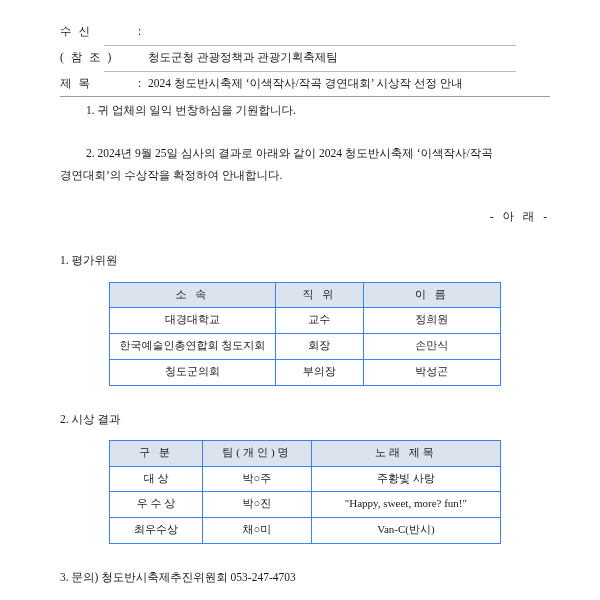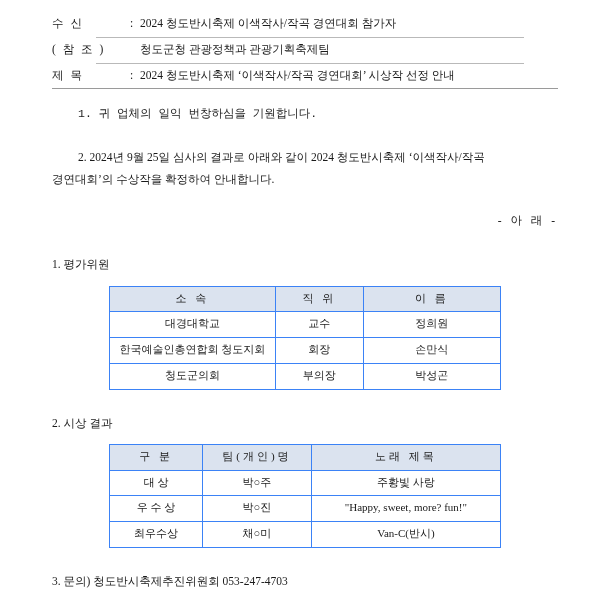--- a/index.html
+++ b/index.html
@@ -12,21 +12,21 @@
     background: #ffffff;
     font-family: "Liberation Serif", serif;
     color: #1a1a1a;
     overflow: hidden;
     position: relative;
   }
   .page {
     position: relative;
     width: 600px;
     height: 600px;
-    padding: 8px;
+    padding: 16px;
     box-sizing: border-box;
   }
   
   .hdr {
     margin: 0 34px 0 44px;
     padding-top: 4px;
     font-size: 11.5px;
     line-height: 1.2;
   }
   .hdr-row {
@@ -53,23 +53,22 @@
   .rule.thin {
     border-bottom: 1px solid #b9b9b9;
   }
   
   .body {
     margin: 0 34px 0 44px;
     font-size: 11.5px;
     line-height: 1.95;
   }
   .para {
-    margin-top: 14px;
+    margin-top: 2px;
     text-indent: 26px;
-    font-family: Liberation Mono, monospace;
   }
   .para2 {
     margin-top: 20px;
     text-indent: 26px;
   }
   .center {
     text-align: right;
     margin-top: 18px;
     letter-spacing: 3px;
     font-size: 11.5px;
@@ -108,21 +107,20 @@
 </style>
 </head>
 <body>
 
 <div class="page">
 
   <div class="hdr">
     <div class="hdr-row">
       <span class="lbl">수   신</span>
       <span class="colon">:</span>
-      <span class="val">2024 청도반시축제 이색작사/작곡 경연대회 참가자</span>
     </div>
     <div class="rule thin"></div>
     <div class="hdr-row">
       <span class="lbl">( 참 조 )</span>
       <span class="colon"></span>
       <span class="val">청도군청 관광정책과 관광기획축제팀</span>
     </div>
     <div class="rule thin"></div>
     <div class="hdr-row">
       <span class="lbl">제   목</span>

